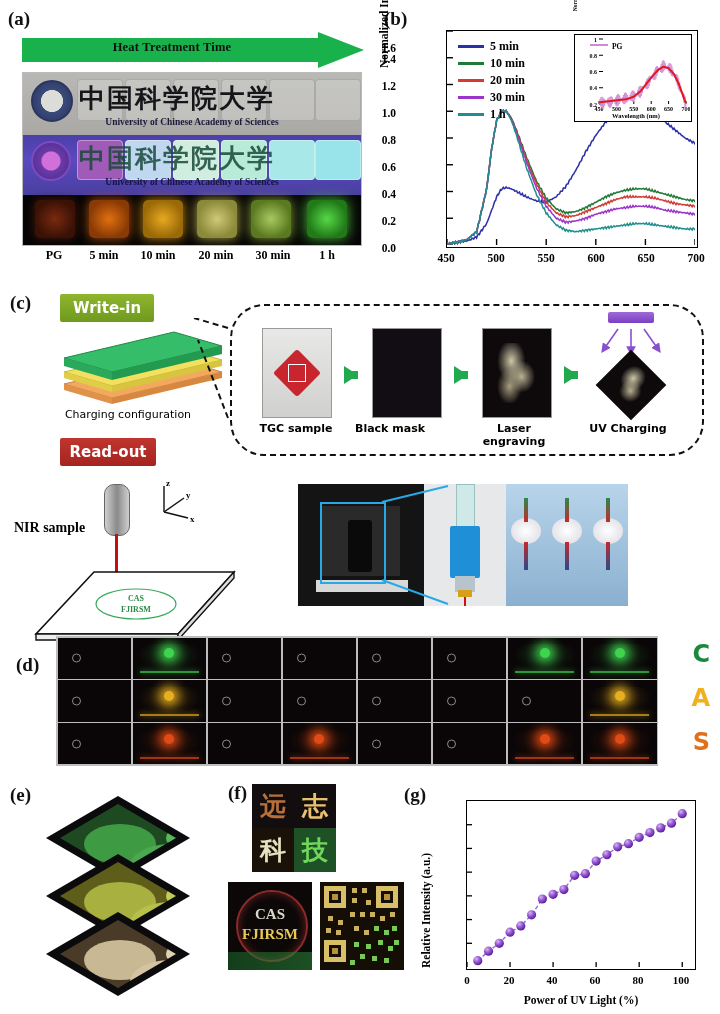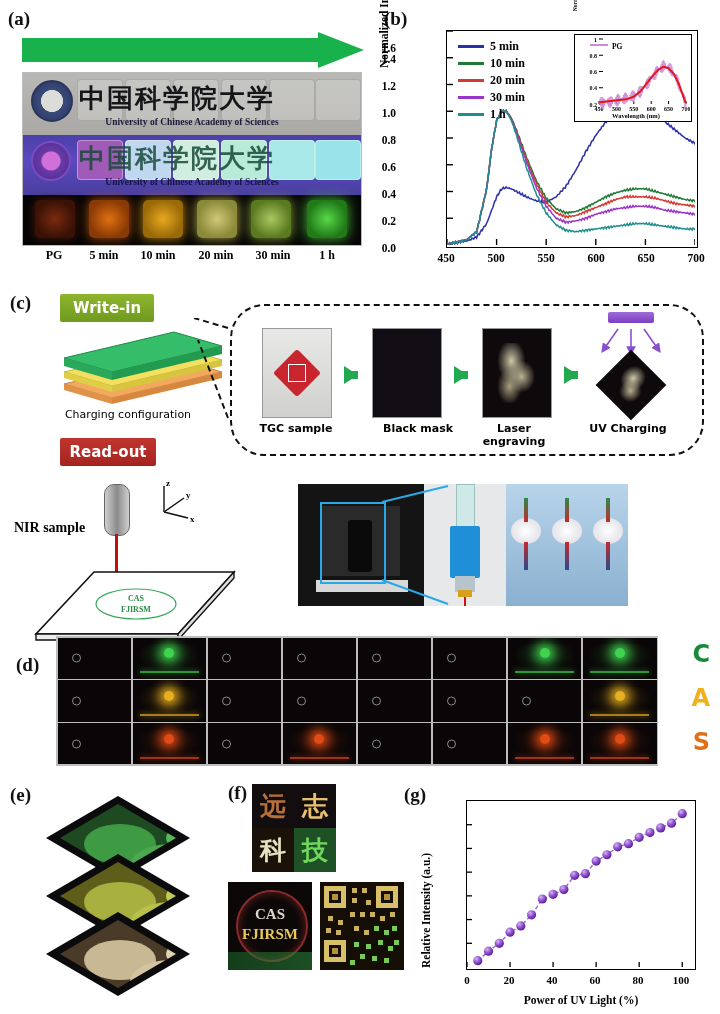--- a/index.html
+++ b/index.html
@@ -91,20 +91,21 @@
 </style>
 </head>
 <body>
 
 <div class="abs" id="panel-a">
   <div class="abs plabel" style="left:0;top:0;">(a)</div>
 
   <div class="arrow-wrap">
     <div class="arrow-body"></div>
     <div class="arrow-head"></div>
+    <div class="arrow-text">Heat Treatment Time</div>
   </div>
 
   <div class="photo-strip">
 
     <div class="strip-row row-day">
       <div class="logo-circ" style="left:8px;top:7px;width:38px;height:38px;background:radial-gradient(circle,#dcdcd8 40%,#3a4a7a 42%,#2a3560 100%);border:2px solid #2a3560;"></div>
       <div class="tile day-tile" style="left:54px;"></div>
       <div class="tile day-tile" style="left:102px;"></div>
       <div class="tile day-tile" style="left:150px;"></div>
       <div class="tile day-tile" style="left:198px;"></div>
@@ -274,21 +275,21 @@
   <div class="dashbox">
 
     <div class="flowimg" style="left:30px;background:linear-gradient(180deg,#e8e8e6,#d0d0ce);">
       <div style="position:absolute;left:50%;top:50%;transform:translate(-50%,-50%) rotate(45deg);width:34px;height:34px;background:#c8252e;border-radius:3px;"></div>
       <div style="position:absolute;left:50%;top:50%;transform:translate(-50%,-50%);width:16px;height:16px;border:1.6px solid #fff;"></div>
     </div>
     <div class="flowcap" style="left:16px;">TGC sample</div>
     <div class="garrow" style="left:112px;"></div>
 
     <div class="flowimg" style="left:140px;background:#120c14;"></div>
-    <div class="flowcap" style="left:138px;">Black mask</div>
+    <div class="flowcap" style="left:110px;">Black mask</div>
     <div class="garrow" style="left:222px;"></div>
 
     <div class="flowimg" style="left:250px;background:#0e0a0c;">
       <div style="position:absolute;left:10px;top:14px;width:46px;height:60px;background:
         radial-gradient(ellipse at 40% 30%,#cfc8a8 0%,transparent 36%),
         radial-gradient(ellipse at 62% 56%,#bdb394 0%,transparent 34%),
         radial-gradient(ellipse at 36% 72%,#a89e80 0%,transparent 30%);"></div>
     </div>
     <div class="flowcap" style="left:234px;">Laser engraving</div>
     <div class="garrow" style="left:332px;"></div>

